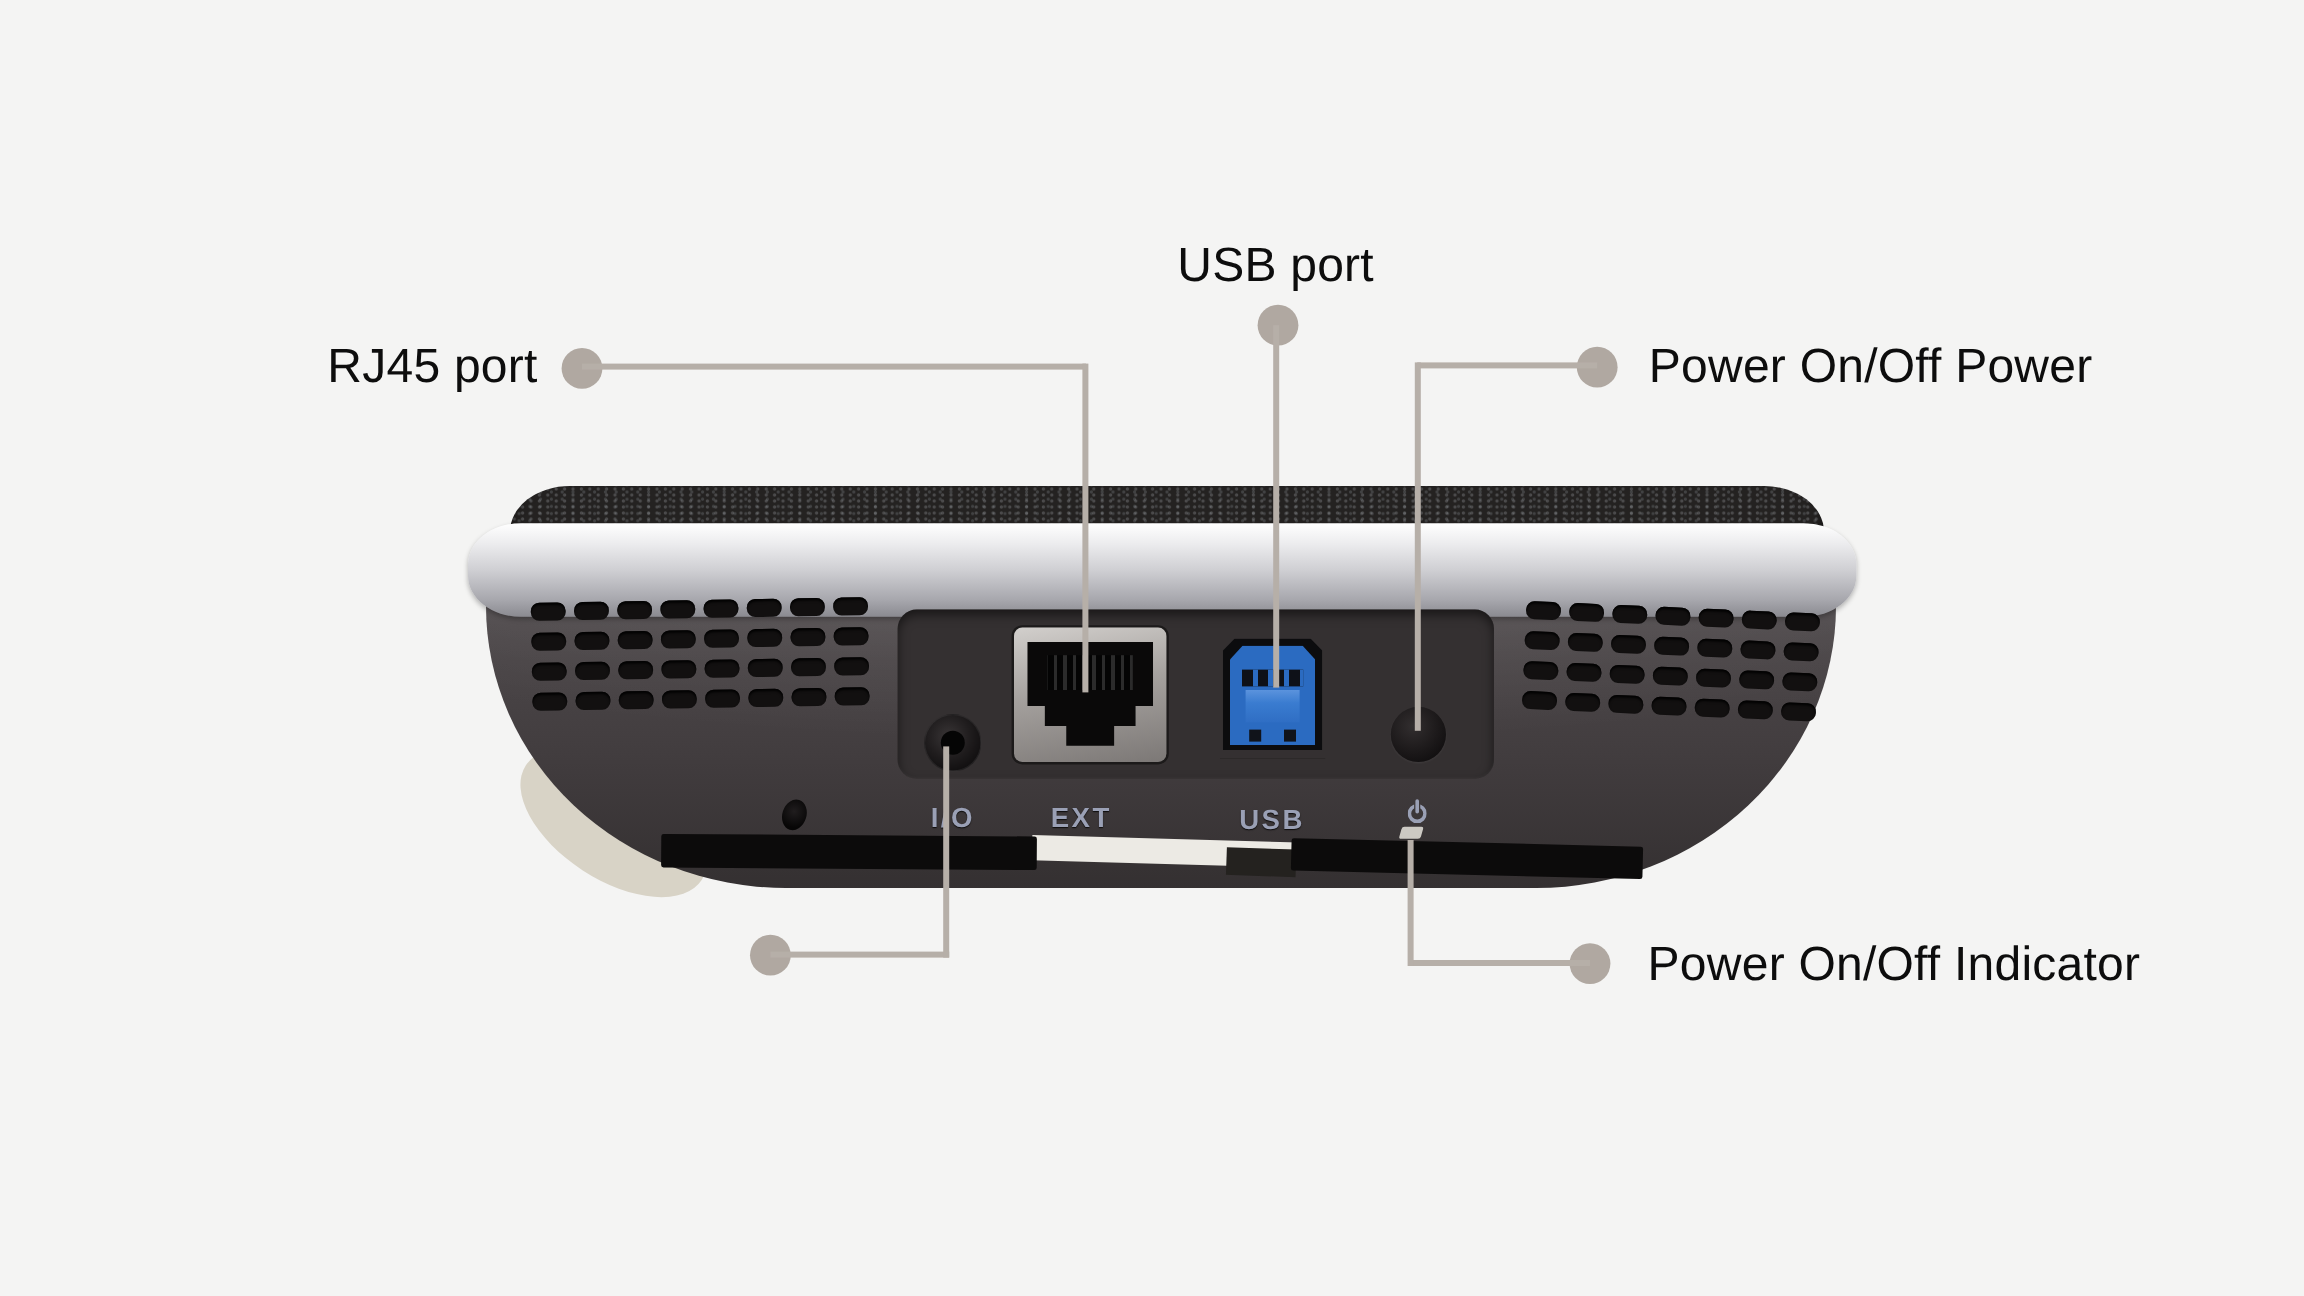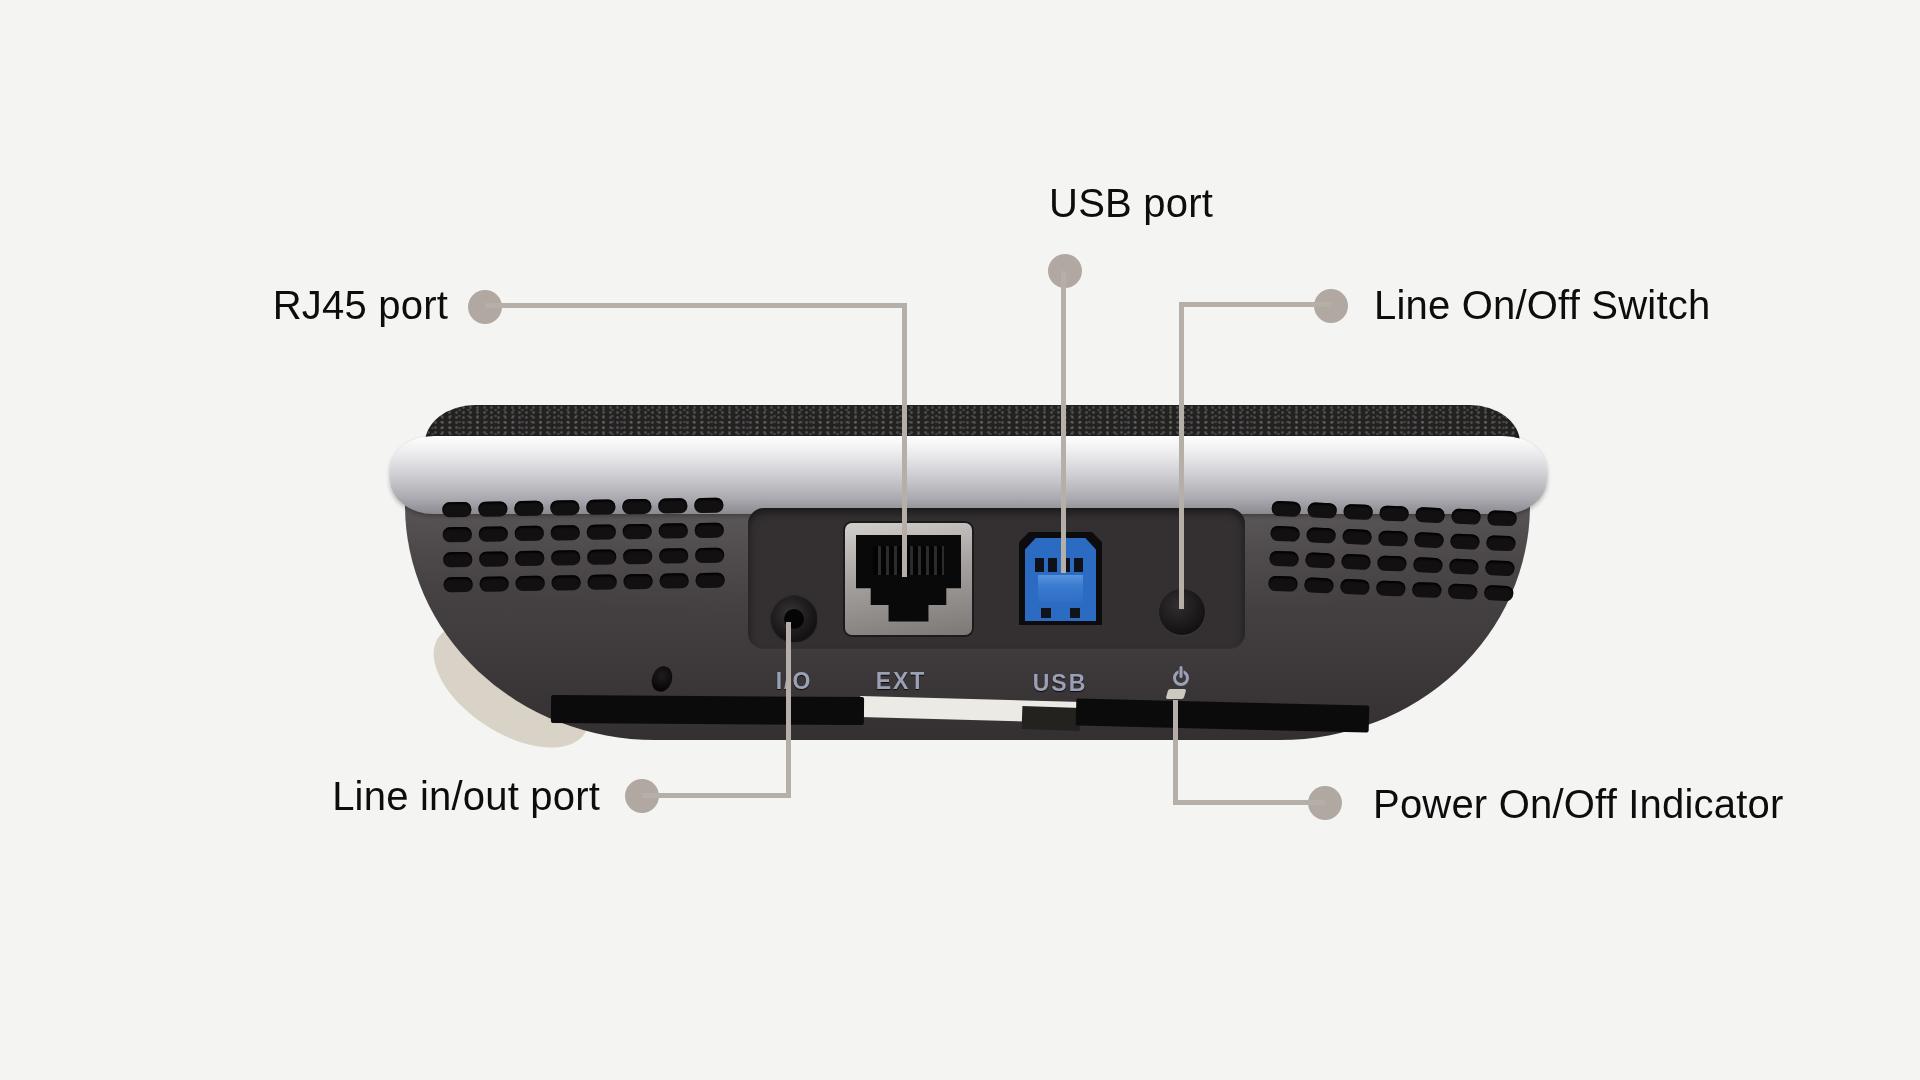--- a/index.html
+++ b/index.html
@@ -211,35 +211,34 @@
   <div class="indicator-slot"></div>
   <div class="screw-hole"></div>
 
   <div class="gap-strip"></div>
   <div class="foot foot-left"></div>
   <div class="foot-tab"></div>
   <div class="foot foot-right"></div>
 
   <div class="annotation-layer">
 
-    <div class="callout-label" style="left:913px;top:181px;width:300px;text-align:right;">USB port</div>
+    <div class="callout-label" style="left:913px;top:199px;width:300px;text-align:center;">USB port</div>
     <div class="callout-dot" style="left:1048px;top:254px;"></div>
     <div class="callout-line v-line" style="left:1061px;top:271px;height:302px;"></div>
 
     <div class="callout-label" style="left:148px;top:283px;width:300px;text-align:right;">RJ45 port</div>
     <div class="callout-dot" style="left:468px;top:290px;"></div>
     <div class="callout-line h-line" style="left:485px;top:303px;width:420px;"></div>
     <div class="callout-line v-line" style="left:902px;top:303px;height:274px;"></div>
 
-    <div class="callout-label" style="left:1374px;top:283px;">Line On/Off Switch</div>
+    <div class="callout-label" style="left:1374px;top:283px;">Power On/Off Power</div>
     <div class="callout-dot" style="left:1314px;top:289px;"></div>
     <div class="callout-line h-line" style="left:1181px;top:302px;width:150px;"></div>
     <div class="callout-line v-line" style="left:1179px;top:302px;height:307px;"></div>
 
-    <div class="callout-label" style="left:35px;top:774px;width:565px;text-align:right;">Line in/out port</div>
     <div class="callout-dot" style="left:625px;top:779px;"></div>
     <div class="callout-line h-line" style="left:642px;top:793px;width:149px;"></div>
     <div class="callout-line v-line" style="left:786px;top:622px;height:176px;"></div>
 
     <div class="callout-label" style="left:1373px;top:782px;">Power On/Off Indicator</div>
     <div class="callout-dot" style="left:1308px;top:786px;"></div>
     <div class="callout-line h-line" style="left:1175px;top:800px;width:150px;"></div>
     <div class="callout-line v-line" style="left:1173px;top:700px;height:105px;"></div>
 
   </div>

